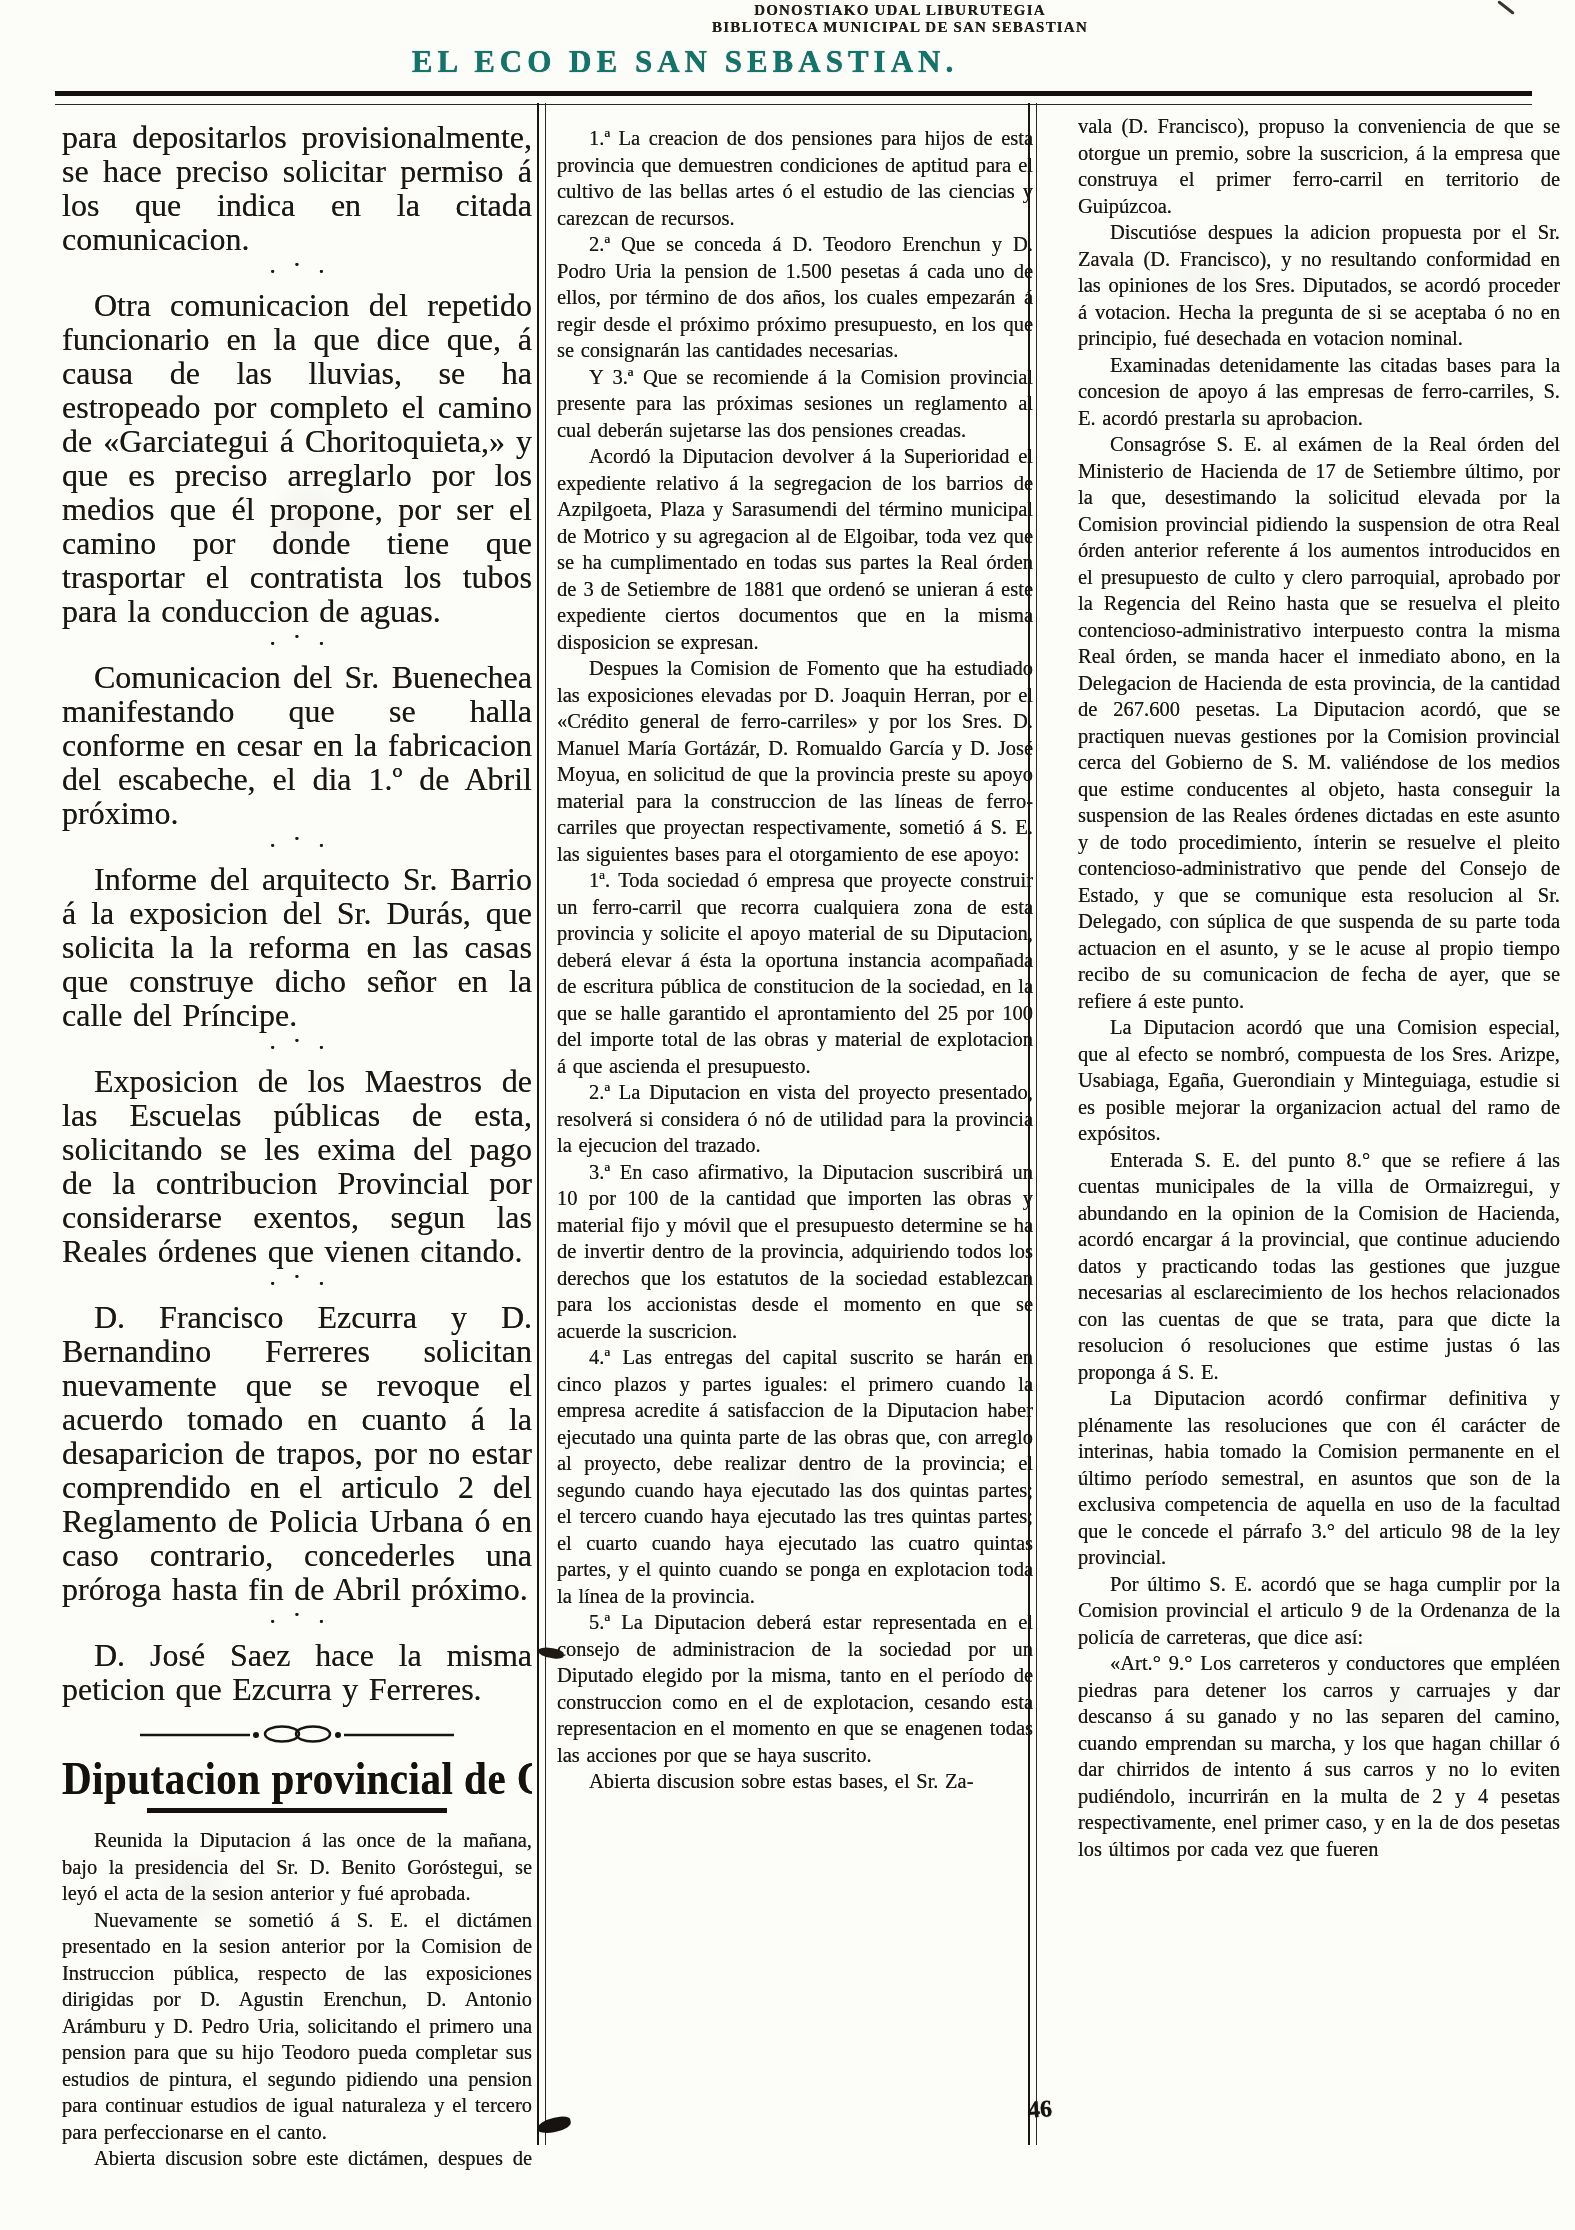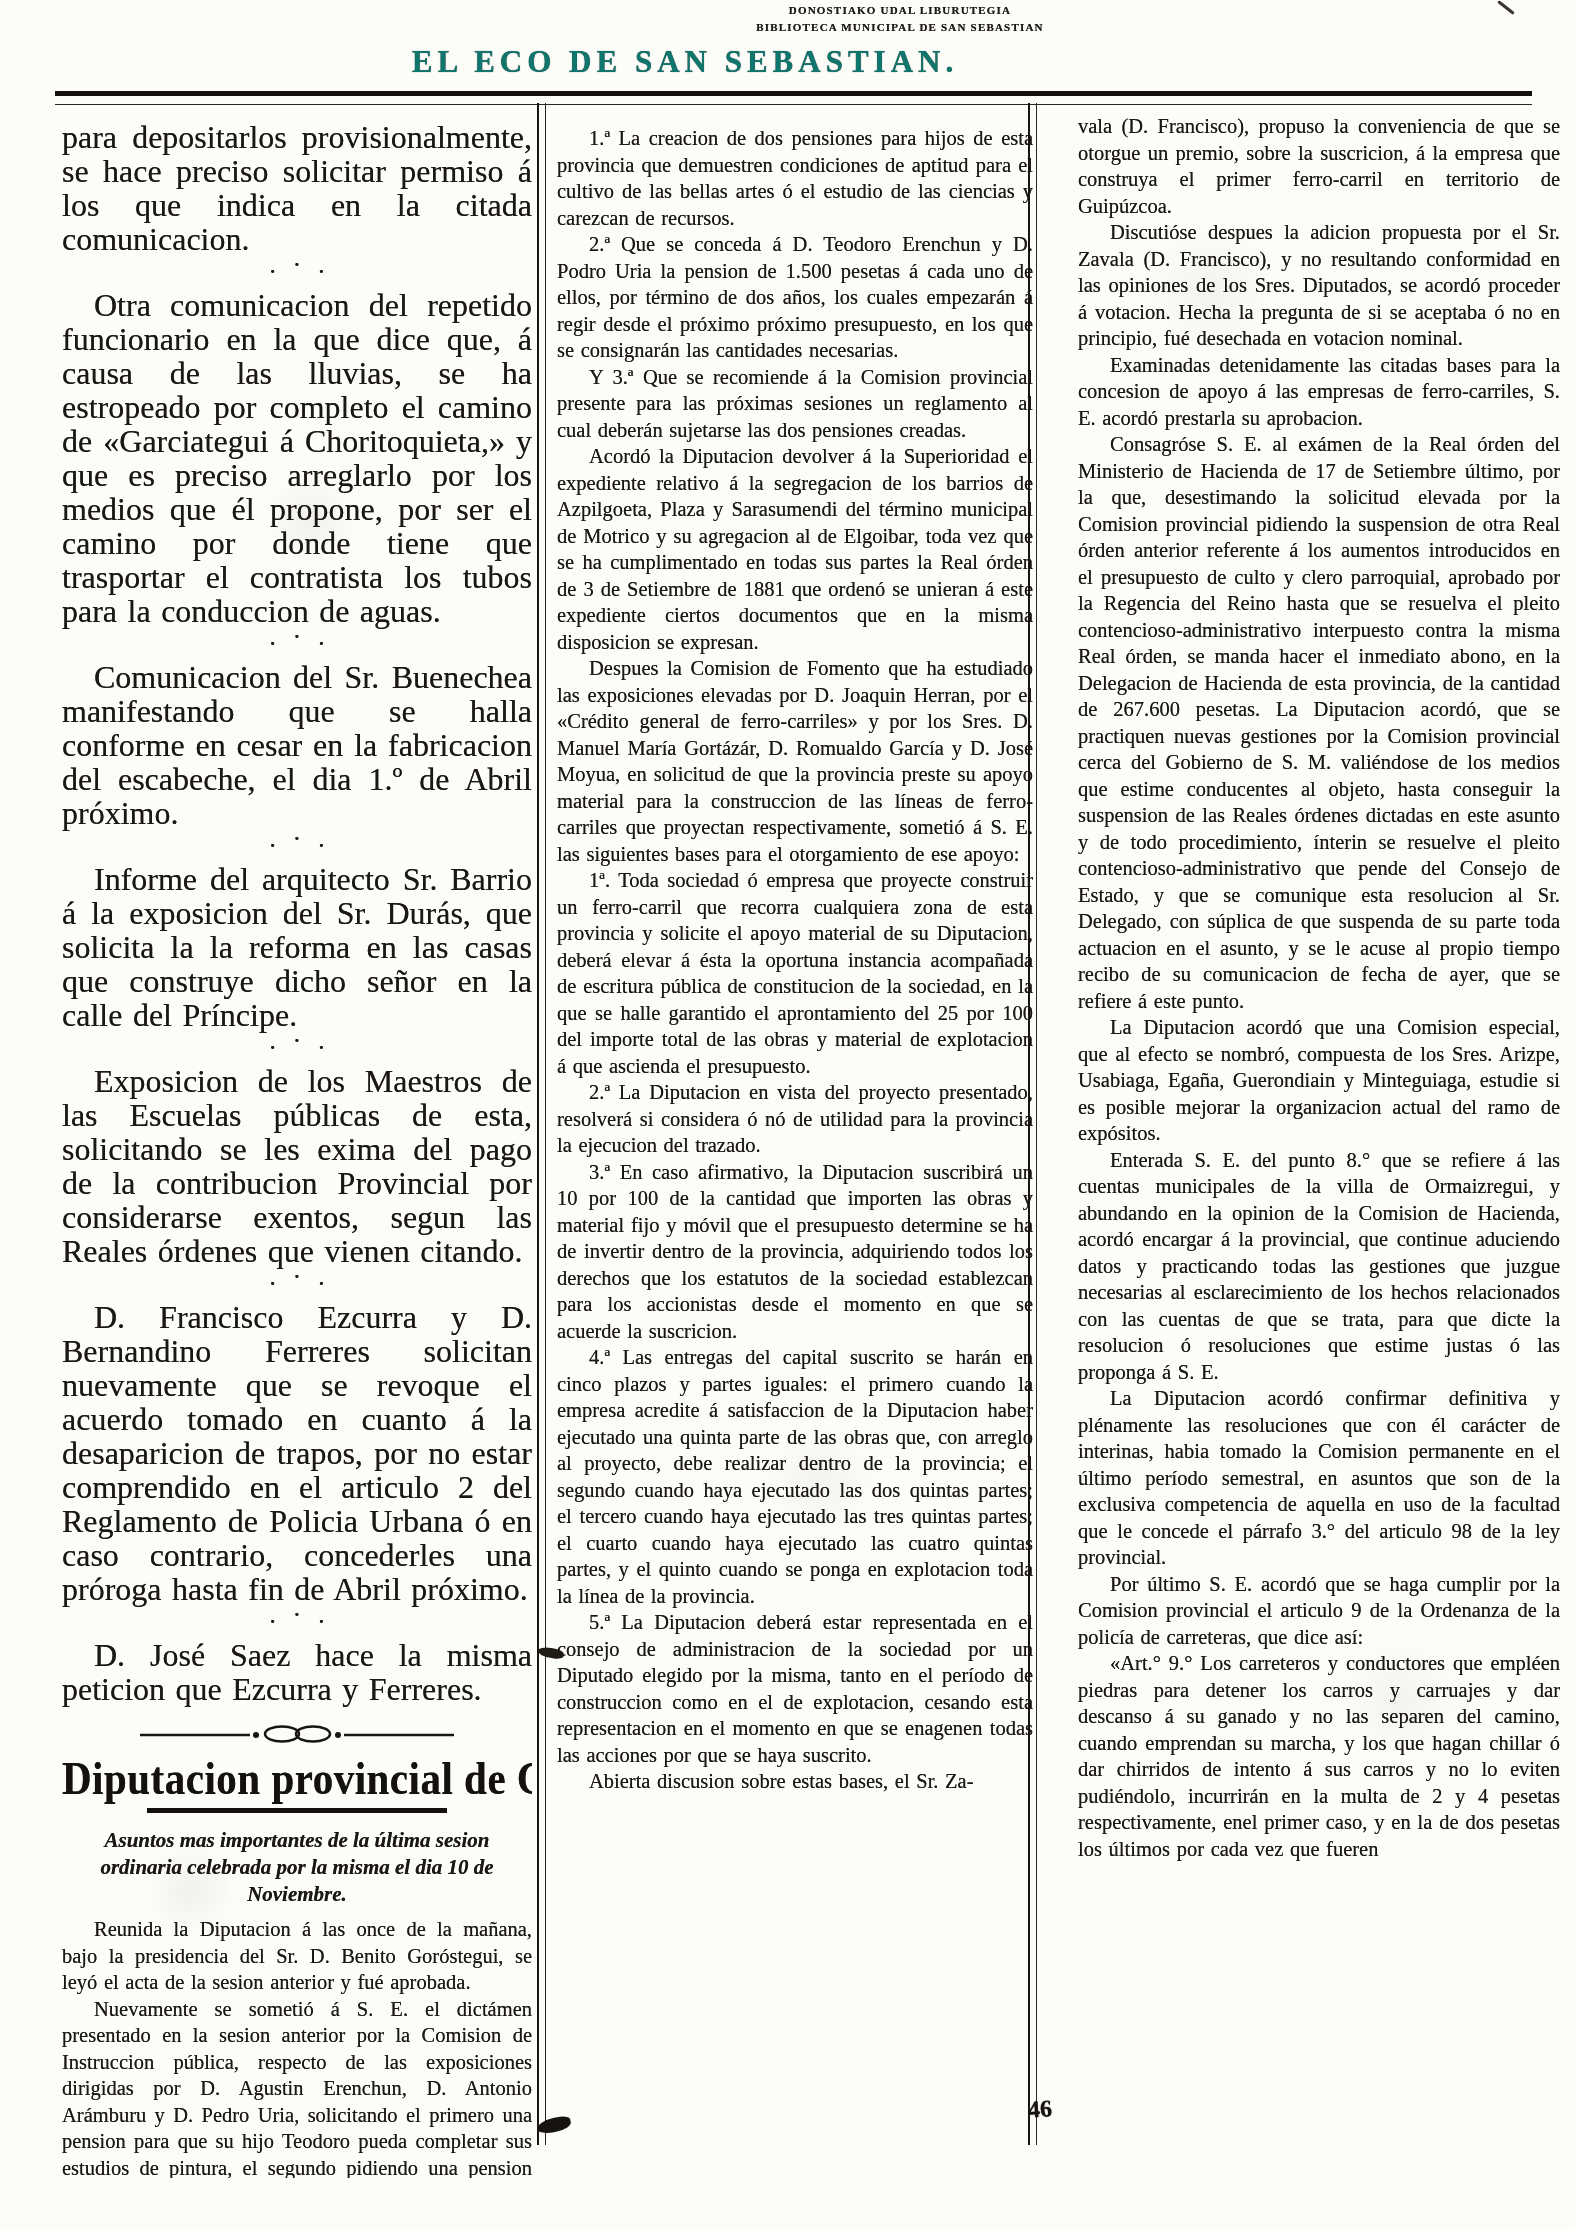--- a/index.html
+++ b/index.html
@@ -19,21 +19,21 @@
       radial-gradient(circle at 820px 1480px, rgba(25,20,15,.04), transparent 55px),
       radial-gradient(circle at 190px 1890px, rgba(25,20,15,.05), transparent 45px),
       radial-gradient(circle at 1400px 1700px, rgba(25,20,15,.04), transparent 60px);
   }
   .page { position: absolute; inset: 0; }
 
   
   .stamp {
     position: absolute; top: 2px; left: 600px; width: 600px;
     text-align: center; font-weight: 700;
-    font-size: 11px; line-height: 17px; letter-spacing: 1.2px;
+    font-size: 15px; line-height: 17px; letter-spacing: 1.2px;
     color: #201c18; text-shadow: 0 0 .6px rgba(25,20,14,.8);
   }
   .masthead {
     position: absolute; top: 44px; left: 385px; width: 600px;
     text-align: center;
     font-size: 31px; font-weight: 700; letter-spacing: 5px;
     color: #0f766e; text-shadow: 0 0 .8px rgba(25,20,14,.9);
   }
   .head-rule {
     position: absolute; left: 55px; width: 1477px; top: 91px; height: 8px;
@@ -149,21 +149,20 @@
         <circle cx="124" cy="13" r="3" fill="#181410"></circle>
         <circle cx="206" cy="13" r="3" fill="#181410"></circle>
         <ellipse cx="150" cy="12" rx="17" ry="7.5" fill="none" stroke="#181410" stroke-width="2.5"></ellipse>
         <ellipse cx="181" cy="12" rx="17" ry="7.5" fill="none" stroke="#181410" stroke-width="2.5"></ellipse>
       </svg>
     </div>
 
     <div class="section-title">Diputacion provincial de Guipúzcoa.</div>
     <div class="title-rule"></div>
     <div class="article-text">
-      <div class="section-subtitle">Asuntos mas importantes de la última sesion ordinaria celebrada por la misma el dia 10 de Noviembre.</div>
       <div>
           <p>Reunida la Diputacion á las once de la mañana, bajo la presidencia del Sr. D. Benito Goróstegui, se leyó el acta de la sesion anterior y fué aprobada.</p>
           <p>Nuevamente se sometió á S. E. el dictámen presentado en la sesion anterior por la Comision de Instruccion pública, respecto de las exposiciones dirigidas por D. Agustin Erenchun, D. Antonio Arámburu y D. Pedro Uria, solicitando el primero una pension para que su hijo Teodoro pueda completar sus estudios de pintura, el segundo pidiendo una pension para continuar estudios de igual naturaleza y el tercero para perfeccionarse en el canto.</p>
           <p>Abierta discusion sobre este dictámen, despues de ámplio y prolongado debate en el que se presentaron dos enmiendas que fueron desechadas, se tomó en consideracion dicho dictámen de la Comision de Instruccion pública que consta de las partes siguientes:</p>
         </div>
     </div>
   </div>
 
   <div class="col col2 article-text">
       <p>1.ª La creacion de dos pensiones para hijos de esta provincia que demuestren condiciones de aptitud para el cultivo de las bellas artes ó el estudio de las ciencias y carezcan de recursos.</p>

